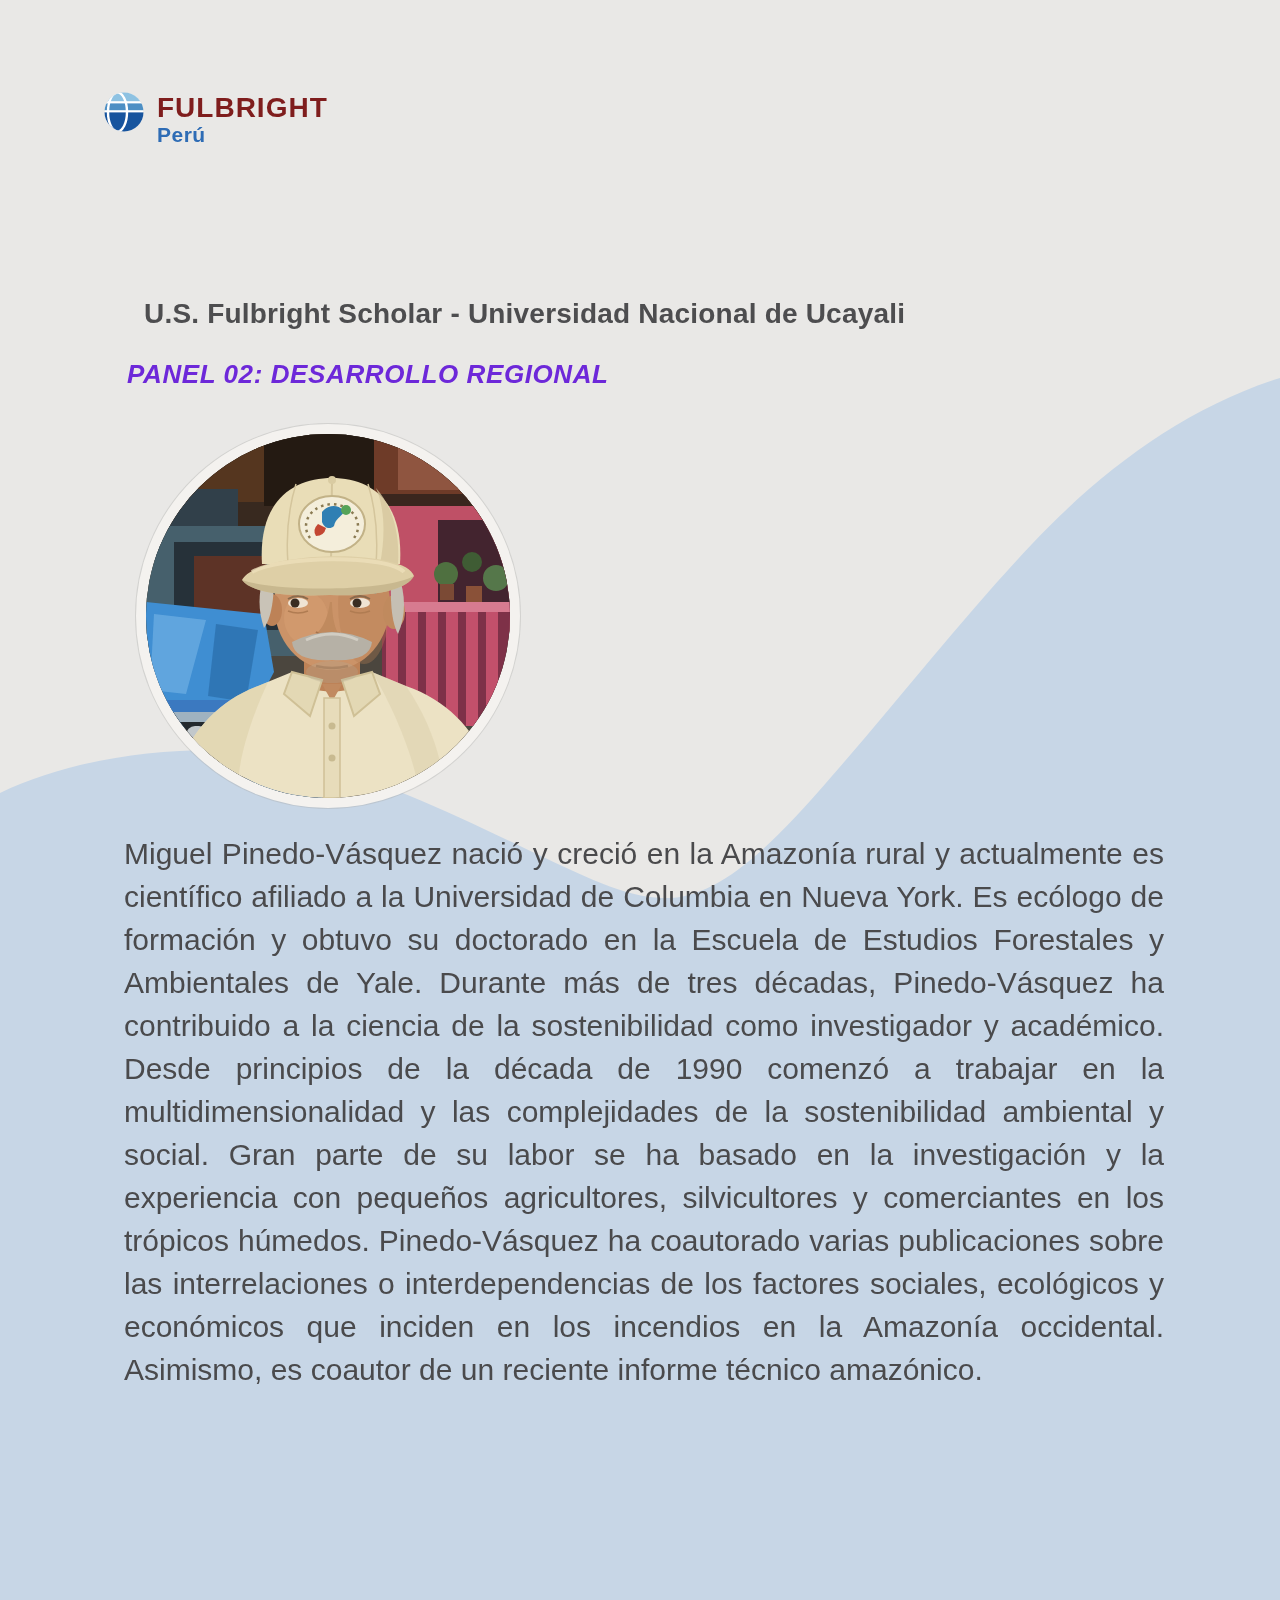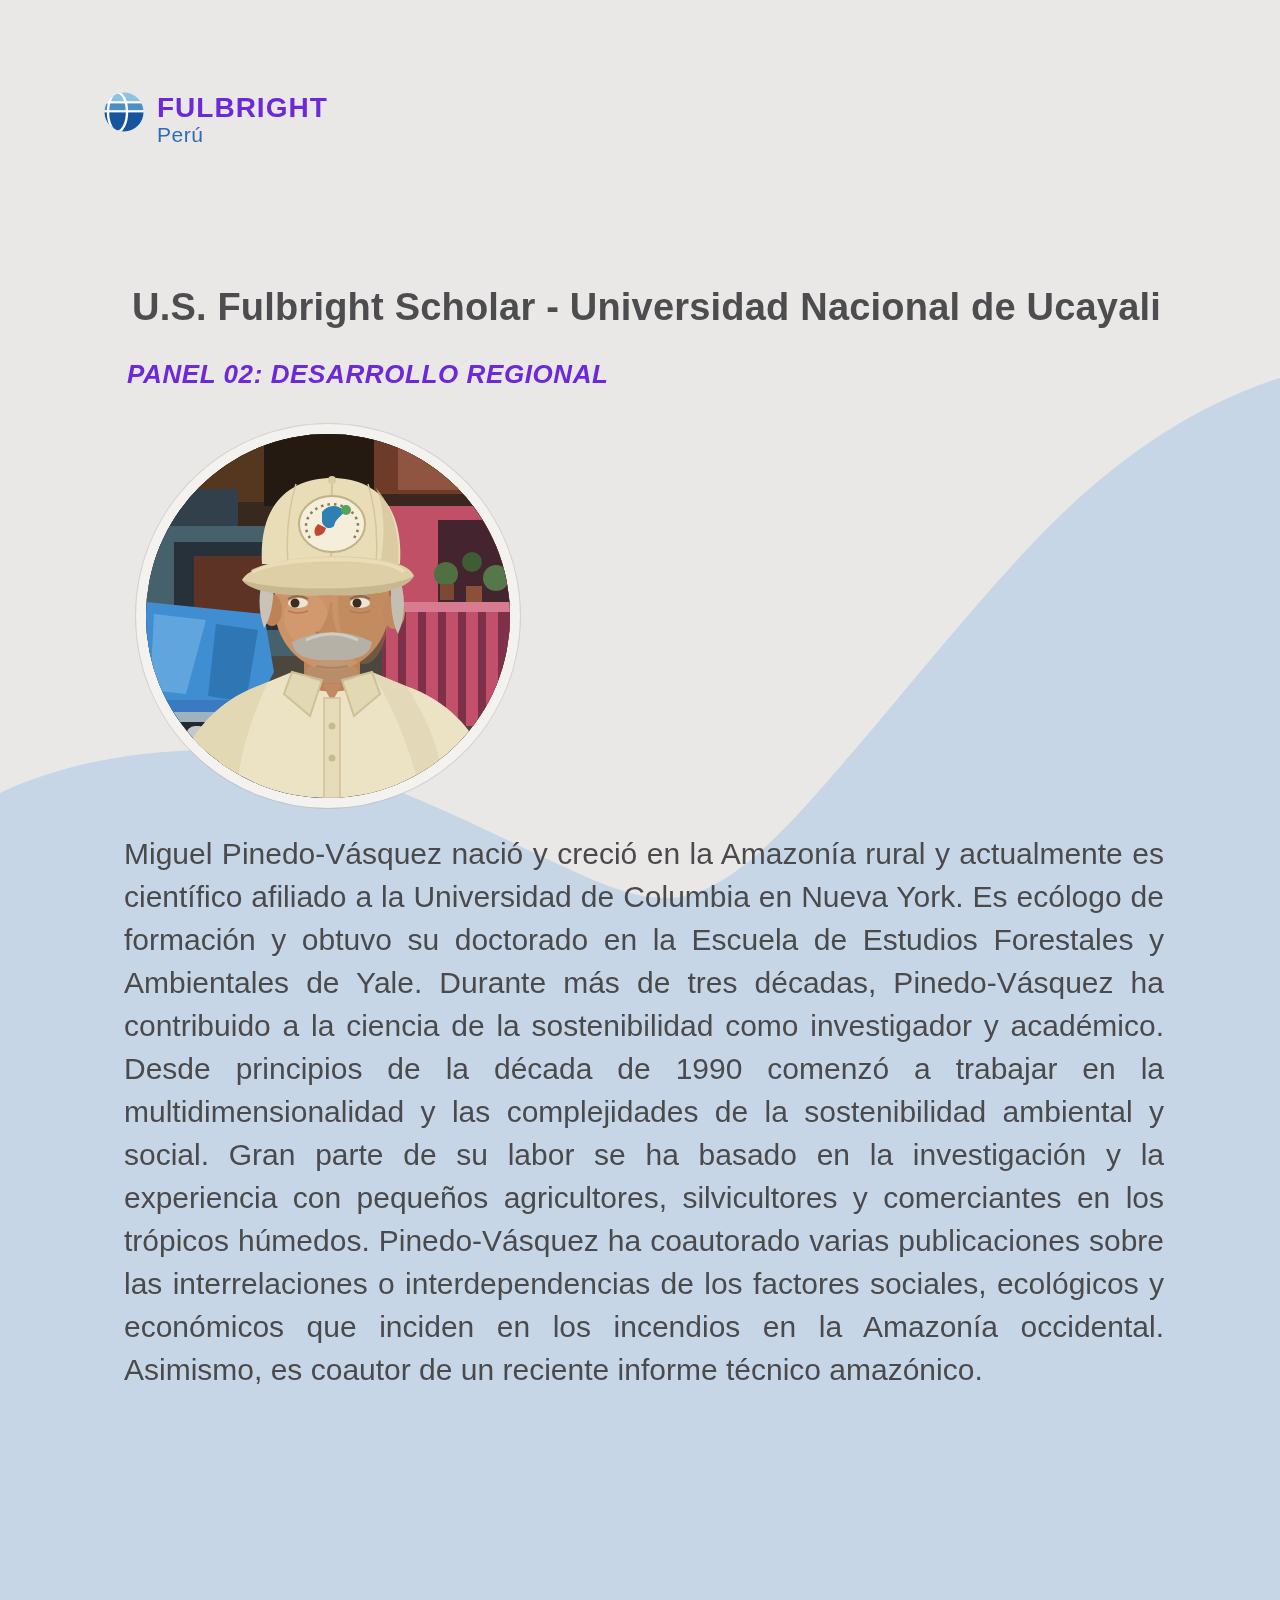--- a/index.html
+++ b/index.html
@@ -8,27 +8,27 @@
     background:#e9e8e6;
     position:relative;overflow:hidden;
     font-family:"Liberation Sans", sans-serif;
   }
   .wave{position:absolute;left:0;top:0;width:1280px;height:1600px;z-index:0;}
   .content{position:absolute;left:0;top:0;width:1280px;height:1600px;z-index:1;}
 
   .logo{position:absolute;left:104px;top:92px;display:flex;align-items:flex-start;gap:13px;}
   .globe{width:40px;height:40px;flex:0 0 auto;}
   .logo-text{display:flex;flex-direction:column;}
-  .logo-brand{color:#6d28d9;font-weight:bold;font-size:28px;line-height:31px;letter-spacing:1px;}
-  .logo-country{color:#2e6cb5;font-size:21px;line-height:23px;font-weight:400;letter-spacing:0.5px;}
+  .logo-brand{color:#7f1d1d;font-weight:bold;font-size:28px;line-height:31px;letter-spacing:1px;}
+  .logo-country{color:#2e6cb5;font-size:21px;line-height:23px;font-weight:700;letter-spacing:0.5px;}
 
   .name{position:absolute;left:127px;top:217px;margin:0;
         font-size:41px;font-weight:bold;color:#e2432c;letter-spacing:0.2px;}
-  .role{position:absolute;left:132px;top:286px;margin:0;
-        font-size:38px;font-weight:bold;color:#4d4d4f;letter-spacing:0.2px;}
+  .role{position:absolute;left:132px;top:286px;margin:12px;
+        font-size:28px;font-weight:bold;color:#4d4d4f;letter-spacing:0.2px;}
   .panel{position:absolute;left:127px;top:359px;margin:0;
         font-size:26px;font-weight:600;font-style:italic;color:#6d28d9;letter-spacing:0.6px;}
 
   .photo{position:absolute;left:136px;top:424px;width:364px;height:364px;
         border-radius:50%;border:10px solid #f4f2ef;overflow:hidden;background:#4b463e;
         box-shadow:0 0 0 1px rgba(170,170,165,0.35);}
   .photo svg{display:block;}
 
   .bio{position:absolute;left:124px;top:832px;width:1040px;margin:0;
        font-size:30px;line-height:43px;color:#4a4a4c;

